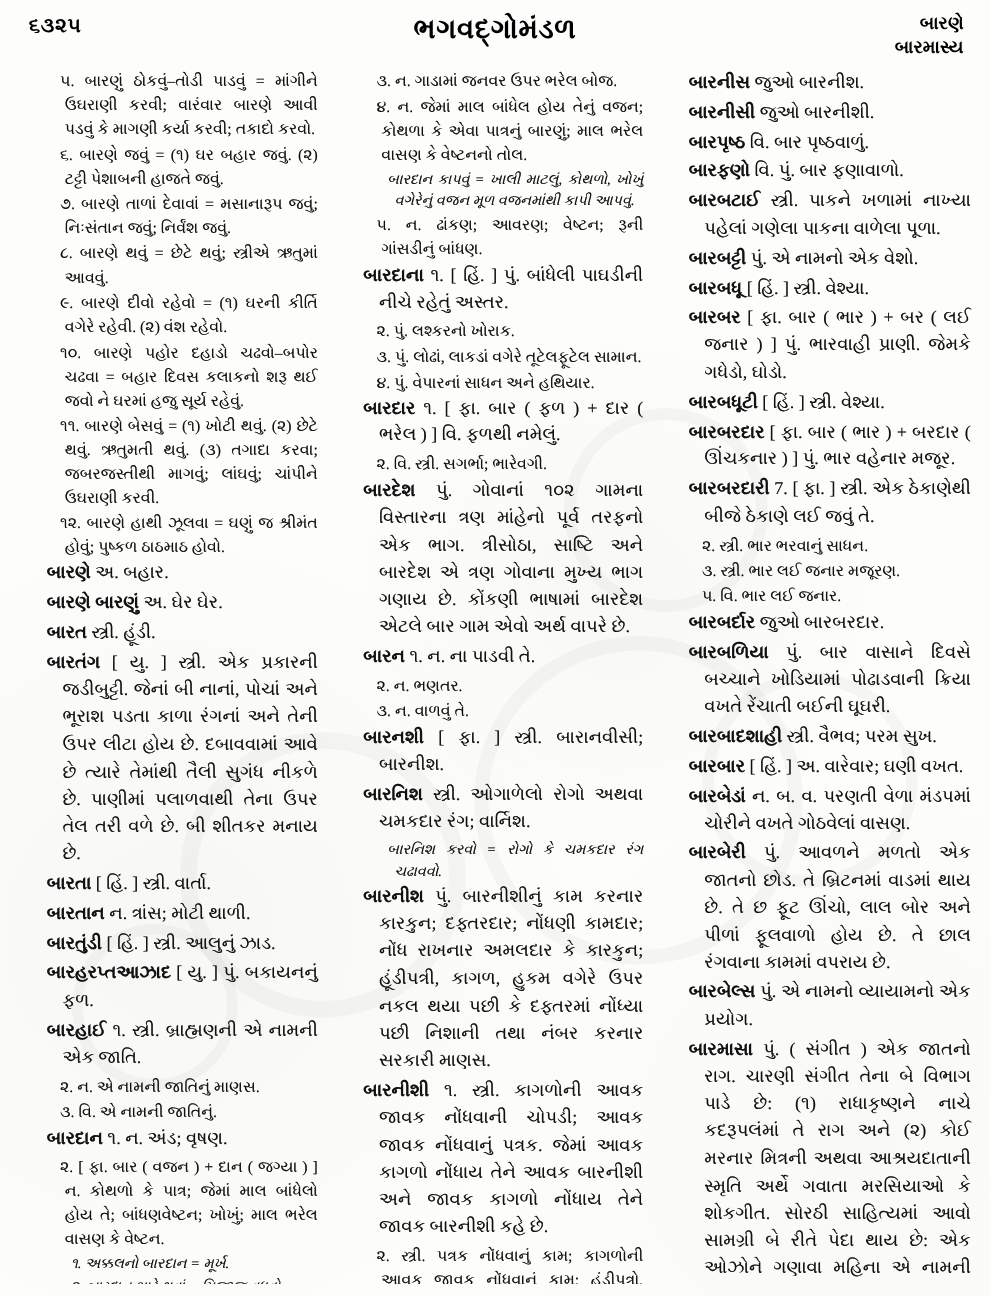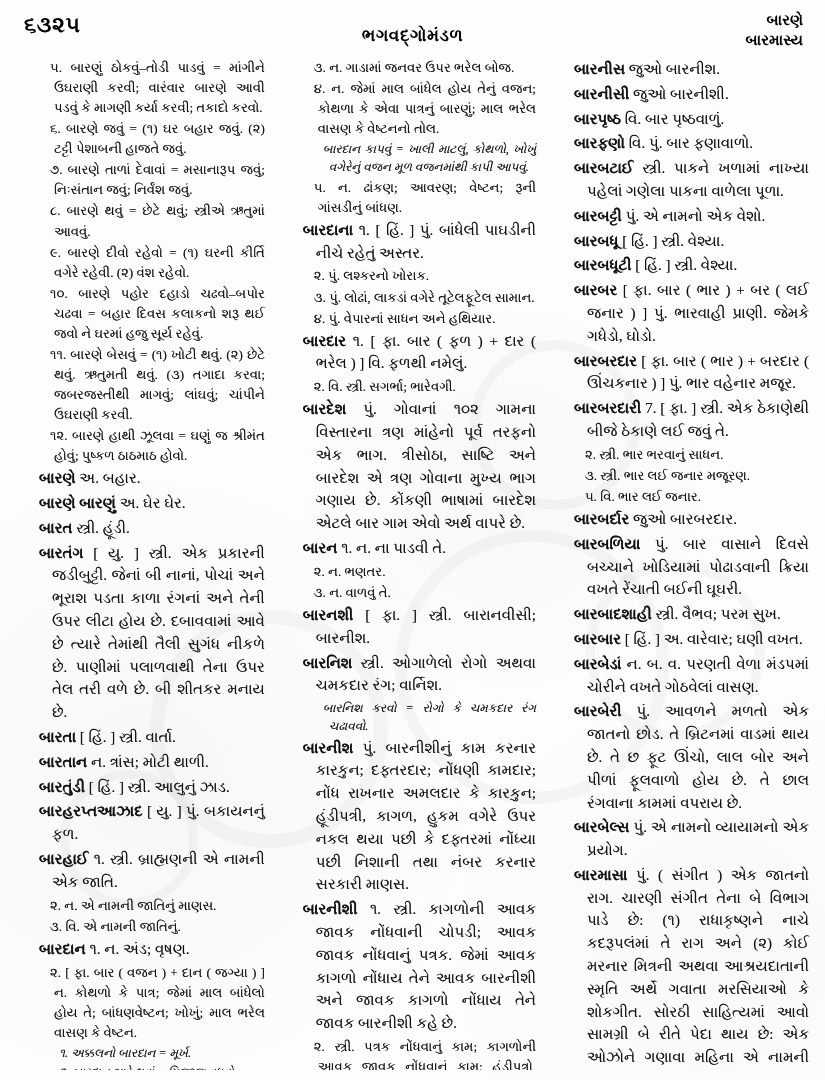--- a/index.html
+++ b/index.html
@@ -40,29 +40,29 @@
 
   
   .page-header {
     position: absolute;
     left: 0; right: 0; top: 10px;
     height: 46px;
   }
   .folio {
     position: absolute;
     left: 24px; top: 2px;
-    font-size: 22px;
+    font-size: 17px;
     font-weight: bold;
     letter-spacing: 0.5px;
   }
   .book-title {
     position: absolute;
-    left: 0; right: 0; top: 16px;
+    left: 0; right: 0; top: 2px;
     text-align: center;
-    font-size: 17px;
+    font-size: 23px;
     font-weight: bold;
     letter-spacing: 0.5px;
   }
   .running-heads {
     position: absolute;
     right: 22px; top: 0px;
     text-align: right;
     font-size: 15px;
     font-weight: bold;
     line-height: 1.35;
@@ -210,22 +210,22 @@
       </div>
     <div class="rule"></div>
     <div class="col col-3" id="col-3">
         <p class="entry hang"><span class="hw">બારનીસ</span><span> જુઓ બારનીશ.</span></p>
         <p class="entry hang"><span class="hw">બારનીસી</span><span> જુઓ બારનીશી.</span></p>
         <p class="entry hang"><span class="hw">બારપૃષ્ઠ</span><span> વિ. બાર પૃષ્ઠવાળું.</span></p>
         <p class="entry hang"><span class="hw">બારફણો</span><span> વિ. પું. બાર ફણાવાળો.</span></p>
         <p class="entry hang"><span class="hw">બારબટાઈ</span><span> સ્ત્રી. પાકને ખળામાં નાખ્યા પહેલાં ગણેલા પાકના વાળેલા પૂળા.</span></p>
         <p class="entry hang"><span class="hw">બારબટ્ટી</span><span> પું. એ નામનો એક વેશો.</span></p>
         <p class="entry hang"><span class="hw">બારબધૂ</span><span> [ હિં. ] સ્ત્રી. વેશ્યા.</span></p>
+        <p class="entry hang"><span class="hw">બારબર</span><span> [ ફા. બાર ( ભાર ) + બર ( લઈ જનાર ) ] પું. ભારવાહી પ્રાણી. જેમકે ગધેડો, ઘોડો.</span></p>
         <p class="entry hang"><span class="hw">બારબધૂટી</span><span> [ હિં. ] સ્ત્રી. વેશ્યા.</span></p>
-        <p class="entry hang"><span class="hw">બારબર</span><span> [ ફા. બાર ( ભાર ) + બર ( લઈ જનાર ) ] પું. ભારવાહી પ્રાણી. જેમકે ગધેડો, ઘોડો.</span></p>
         <p class="entry hang"><span class="hw">બારબરદાર</span><span> [ ફા. બાર ( ભાર ) + બરદાર ( ઊંચકનાર ) ] પું. ભાર વહેનાર મજૂર.</span></p>
         <p class="entry hang"><span class="hw">બારબરદારી</span><span> 7. [ ફા. ] સ્ત્રી. એક ઠેકાણેથી બીજે ઠેકાણે લઈ જવું તે.</span></p>
         <p class="sense">૨. સ્ત્રી. ભાર ભરવાનું સાધન.</p>
         <p class="sense">૩. સ્ત્રી. ભાર લઈ જનાર મજૂરણ.</p>
         <p class="sense">૫. વિ. ભાર લઈ જનાર.</p>
         <p class="entry hang"><span class="hw">બારબર્દાર</span><span> જુઓ બારબરદાર.</span></p>
         <p class="entry hang"><span class="hw">બારબળિયા</span><span> પું. બાર વાસાને દિવસે બચ્ચાને ખોડિયામાં પોઢાડવાની ક્રિયા વખતે રેંચાતી બઈની ઘૂઘરી.</span></p>
         <p class="entry hang"><span class="hw">બારબાદશાહી</span><span> સ્ત્રી. વૈભવ; પરમ સુખ.</span></p>
         <p class="entry hang"><span class="hw">બારબાર</span><span> [ હિં. ] અ. વારેવાર; ઘણી વખત.</span></p>
         <p class="entry hang"><span class="hw">બારબેડાં</span><span> ન. બ. વ. પરણતી વેળા મંડપમાં ચોરીને વખતે ગોઠવેલાં વાસણ.</span></p>

